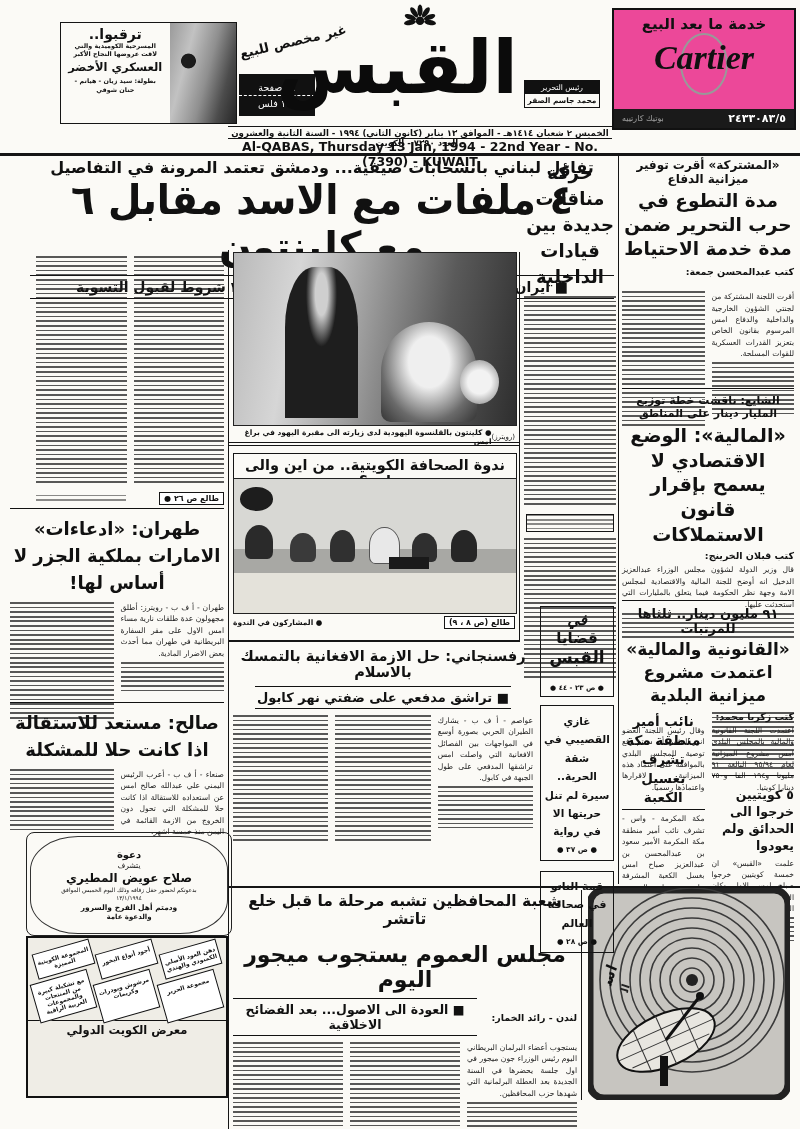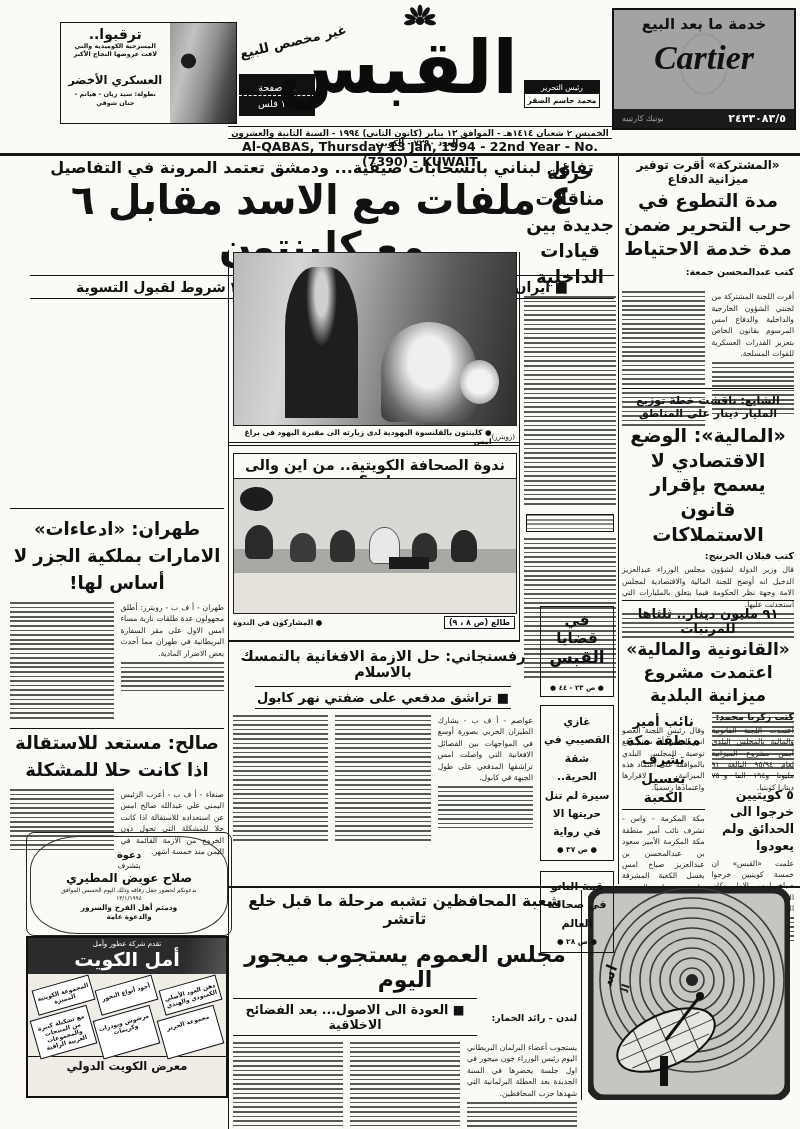--- a/index.html
+++ b/index.html
@@ -28,21 +28,21 @@
 </head>
 <body>
 
 <div class="page">
 
   <div class="abs boxed" style="left:60px;top:22px;width:175px;height:100px;display:flex;">
     <div style="width:38%;" class="halftone"></div>
     <div style="flex:1;padding:3px 5px;text-align:center;">
       <div class="b" style="font-size:14px;">ترقبوا..</div>
       <div class="b" style="font-size:6.4px;line-height:1.3;">المسرحية الكوميدية والتي لاقت عروضها النجاح الأكبر</div>
-      <div class="b" style="font-size:11.5px;margin-top:14px;">العسكري الأخضر</div>
+      <div class="b" style="font-size:11.5px;margin-top:1px;">العسكري الأخضر</div>
       <div class="b" style="font-size:6.4px;margin-top:3px;line-height:1.4;">بطولة: سيد زيان - هياتم - حنان شوقي</div>
     </div>
   </div>
 
   <div class="abs b" style="left:238px;top:34px;width:110px;font-size:13px;transform:rotate(-13deg);text-align:center;">غير مخصص للبيع</div>
 
   <div class="abs" style="left:239px;top:74px;width:76px;height:42px;background:#111;color:#fff;display:flex;flex-direction:column;justify-content:center;gap:2px;text-align:center;">
     <div style="font-size:9.5px;border-bottom:1px dashed #fff;padding-bottom:2px;">٤٤ صفحة</div>
     <div style="font-size:9.5px;">١٠٠ فلس</div>
   </div>
@@ -63,21 +63,21 @@
       </g>
     </svg>
     <div class="b" style="font-size:74px;line-height:.95;letter-spacing:-2px;color:#0b0b0b;margin-top:-8px;">القبس</div>
   </div>
 
   <div class="abs" style="left:524px;top:80px;width:74px;border:1px solid #111;text-align:center;">
     <div style="background:#111;color:#fff;font-size:7.5px;padding:2px 0;">رئيس التحرير</div>
     <div class="b" style="font-size:7.5px;padding:2px 0;">محمد جاسم الصقر</div>
   </div>
 
-  <div class="abs" style="left:612px;top:8px;width:180px;height:118px;border:2.5px solid #111;background:#a3a3a3;display:flex;flex-direction:column;">
+  <div class="abs" style="left:612px;top:8px;width:180px;height:118px;border:2.5px solid #111;background:#ec4899;display:flex;flex-direction:column;">
     <div class="b ctr" style="font-size:15px;padding-top:5px;">خدمة ما بعد البيع</div>
     <div class="ctr" style="flex:1;position:relative;">
       <div class="abs" style="left:50%;top:0;width:44px;height:58px;transform:translateX(-50%);border:2px solid #999;border-radius:50%;"></div>
       <div style="position:relative;font-family:'Liberation Serif',serif;font-style:italic;font-weight:bold;font-size:34px;margin-top:6px;direction:ltr;">Cartier</div>
     </div>
     <div style="background:#1a1a1a;color:#fff;display:flex;justify-content:space-between;align-items:center;padding:3px 8px;">
       <div class="b" style="font-size:11px;">٢٤٣٣٠٨٣/٥</div>
       <div style="font-size:8px;opacity:.55;">بوتيك كارتييه</div>
     </div>
   </div>
@@ -237,21 +237,21 @@
         <div class="body-txt">عواصم - أ ف ب - يشارك الطيران الحربي بصورة أوسع في المواجهات بين الفصائل الافغانية التي واصلت امس تراشقها المدفعي على طول الجبهة في كابول.</div>
         <div class="gk" style="height:42px;margin-top:3px;"></div>
       </div>
       <div class="gk" style="height:128px;"></div>
       <div class="gk" style="height:128px;"></div>
     </div>
   </div>
 
   <div class="abs" style="left:540px;top:606px;width:74px;">
     <div class="boxed ctr" style="padding:4px 2px;">
-      <div class="b" style="font-size:15px;">في</div>
+      <div class="b" style="font-size:15px;font-style:italic;">في</div>
       <div class="b" style="font-size:15px;">قضايا</div>
       <div class="b" style="font-size:17px;">القبس</div>
       <div class="b" style="font-size:7px;margin-top:17px;">● ص ٢٣ - ٤٤ ●</div>
     </div>
     <div class="boxed ctr" style="margin-top:8px;padding:6px 3px;">
       <div class="b" style="font-size:10.5px;line-height:1.75;">غازي القصيبي في شقة الحرية.. سيرة لم تنل حريتها الا في رواية</div>
       <div class="b" style="font-size:7.5px;margin-top:4px;">● ص ٣٧ ●</div>
     </div>
     <div class="boxed ctr" style="margin-top:10px;padding:6px 3px;">
       <div class="b" style="font-size:11px;line-height:1.7;">قمة الناتو في صحافة العالم</div>
@@ -271,56 +271,62 @@
     <div class="cols" style="margin-top:6px;">
       <div>
         <div class="body-txt">يستجوب أعضاء البرلمان البريطاني اليوم رئيس الوزراء جون ميجور في اول جلسة يحضرها في السنة الجديدة بعد العطلة البرلمانية التي شهدها حزب المحافظين.</div>
         <div class="gk" style="height:66px;margin-top:3px;"></div>
       </div>
       <div class="gk" style="height:158px;"></div>
       <div class="gk" style="height:158px;"></div>
     </div>
   </div>
 
+  <div class="abs" style="left:36px;top:256px;width:188px;">
+    <div class="cols">
+      <div class="gk" style="height:228px;"></div>
+      <div class="gk" style="height:228px;"></div>
+    </div>
+    <div style="display:flex;justify-content:space-between;align-items:center;margin-top:8px;">
+      <span class="pagebadge">طالع ص ٢٦ ●</span>
+      <span class="gk-l" style="width:90px;height:8px;display:inline-block;"></span>
+    </div>
+  </div>
 
   <div class="abs" style="left:10px;top:508px;width:214px;border-top:1.5px solid #111;padding-top:6px;">
     <div class="b ctr" style="font-size:18px;line-height:1.5;">طهران: «ادعاءات» الامارات بملكية الجزر لا أساس لها!</div>
     <div class="cols" style="margin-top:6px;">
       <div>
         <div class="body-txt">طهران - أ ف ب - رويترز: أطلق مجهولون عدة طلقات نارية مساء امس الاول على مقر السفارة البريطانية في طهران مما أحدث بعض الاضرار المادية.</div>
         <div class="gk" style="height:30px;margin-top:3px;"></div>
       </div>
       <div class="gk" style="height:118px;"></div>
     </div>
   </div>
 
-  <div class="abs" style="left:10px;top:728px;width:214px;border-top:1.5px solid #111;">
+  <div class="abs" style="left:10px;top:702px;width:214px;border-top:1.5px solid #111;padding-top:6px;">
     <div class="b ctr" style="font-size:18px;line-height:1.5;">صالح: مستعد للاستقالة اذا كانت حلا للمشكلة</div>
     <div class="cols" style="margin-top:6px;">
       <div class="body-txt">صنعاء - أ ف ب - أعرب الرئيس اليمني علي عبدالله صالح امس عن استعداده للاستقالة اذا كانت حلا للمشكلة التي تحول دون الخروج من الازمة القائمة في اليمن منذ خمسة اشهر.</div>
       <div class="gk" style="height:62px;"></div>
     </div>
   </div>
 
   <div class="abs" style="left:26px;top:832px;width:198px;height:96px;border:1.5px solid #222;border-radius:8px;padding:3px;">
     <div style="border:1px solid #333;border-radius:48px/34px;height:100%;text-align:center;display:flex;flex-direction:column;justify-content:center;gap:1px;">
       <div class="b" style="font-size:10px;">دعوة</div>
       <div style="font-size:7.5px;">يتشرف</div>
       <div class="b" style="font-size:12px;">صلاح عويض المطيري</div>
       <div style="font-size:5.8px;padding:0 18px;line-height:1.4;">بدعوتكم لحضور حفل زفافه وذلك اليوم الخميس الموافق ١٣/١/١٩٩٤</div>
       <div class="b" style="font-size:7.5px;">ودمتم أهل الفرح والسرور</div>
       <div class="b" style="font-size:7px;">والدعوة عامة</div>
     </div>
   </div>
 
   <div class="abs" style="left:26px;top:936px;width:198px;height:158px;border:2.5px solid #111;background:#efede6;">
-    <div style="background:linear-gradient(100deg,#2b2b2b 0 78%,#555 100%);color:#fff;text-align:center;padding:2px 0 4px;">
-      <div style="font-size:7px;">تقدم شركة عطور وأمل</div>
-      <div class="b" style="font-size:19px;">أمل الكويت</div>
-    </div>
     <div style="display:grid;grid-template-columns:1fr 1fr 1fr;gap:4px;padding:8px 6px 4px;">
       <div class="b" style="transform:rotate(-16deg);border:1px solid #111;background:#fff;font-size:6px;text-align:center;padding:5px 2px;">دهن العود الأصلي الكمبودي والهندي</div>
       <div class="b" style="transform:rotate(-16deg);border:1px solid #111;background:#fff;font-size:6px;text-align:center;padding:5px 2px;">أجود أنواع البخور</div>
       <div class="b" style="transform:rotate(-16deg);border:1px solid #111;background:#fff;font-size:6px;text-align:center;padding:5px 2px;">المجموعة الكويتية المميزة</div>
       <div class="b" style="transform:rotate(-16deg);border:1px solid #111;background:#fff;font-size:6px;text-align:center;padding:5px 2px;">مجموعة الحرير</div>
       <div class="b" style="transform:rotate(-16deg);border:1px solid #111;background:#fff;font-size:6px;text-align:center;padding:5px 2px;">مرشوش وبودرات وكريمات</div>
       <div class="b" style="transform:rotate(-16deg);border:1px solid #111;background:#fff;font-size:6px;text-align:center;padding:5px 2px;">مع تشكيلة كبيرة من المنتجات والمجموعات العربية الراقية</div>
     </div>
     <div class="b ctr" style="font-size:11.5px;border-top:1.5px solid #111;padding:2px 12px;">معرض الكويت الدولي</div>
   </div>

